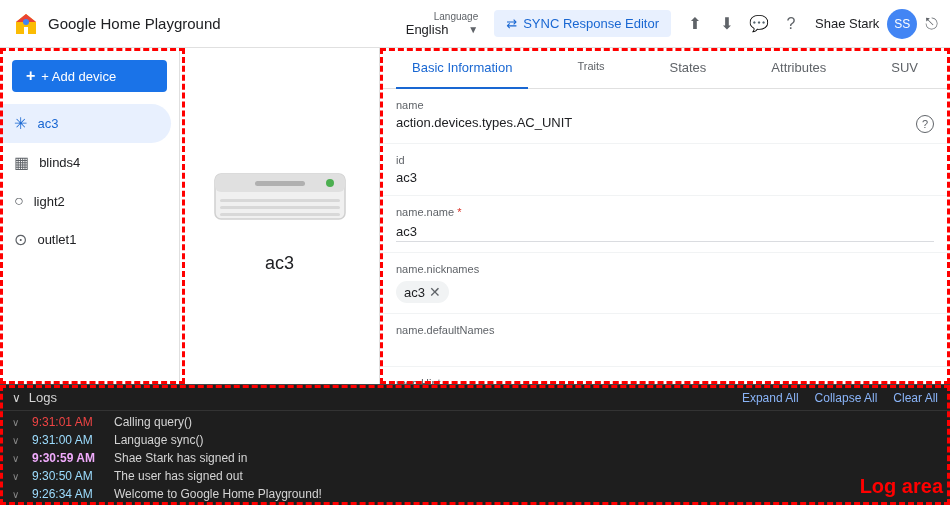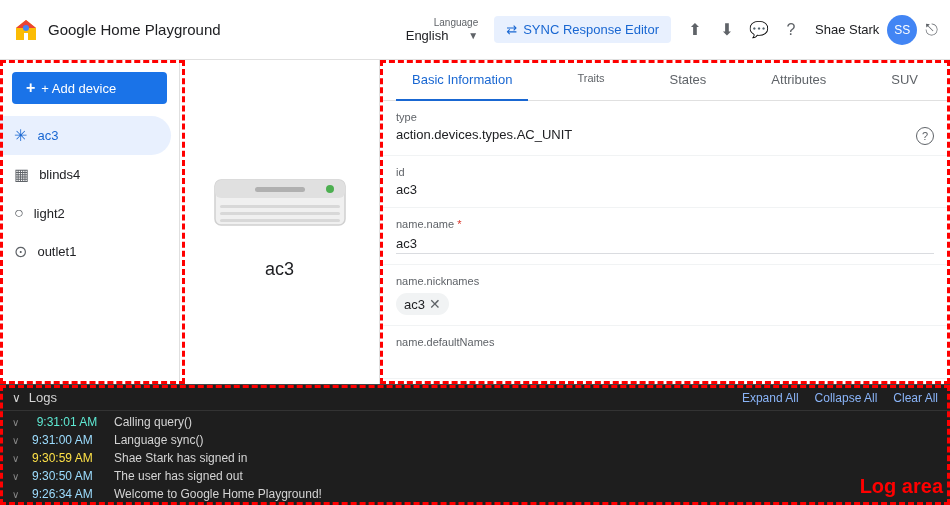--- a/index.html
+++ b/index.html
@@ -2,21 +2,21 @@
 <html><head>
   <meta charset="utf-8">
   <style>
     * { box-sizing: border-box; margin: 0; padding: 0; }
     body { font-family: 'Google Sans', Arial, sans-serif; font-size: 13px; background: #fff; width: 950px; height: 505px; overflow: hidden; display: flex; flex-direction: column; }
     .icon-btn { width: 32px; height: 32px; border: none; background: transparent; cursor: pointer; display: flex; align-items: center; justify-content: center; color: #5f6368; font-size: 16px; border-radius: 50%; }
   </style>
 </head>
 <body>
 
-<div style="display:flex;align-items:center;height:60px;padding:0 12px;border-bottom:1px solid #e0e0e0;background:#fff;flex-shrink:0;">
+<div style="display:flex;align-items:center;height:48px;padding:0 12px;border-bottom:1px solid #e0e0e0;background:#fff;flex-shrink:0;">
   <div style="display:flex;align-items:center;gap:8px;">
     <svg width="28" height="28" viewBox="0 0 28 28">
       <path d="M14 4L4 12v12h8v-7h4v7h8V12z" fill="#fbbc04"></path>
       <path d="M14 4l10 8H4z" fill="#ea4335"></path>
       <circle cx="14" cy="12" r="3" fill="#4285f4"></circle>
     </svg>
     <span style="font-size:15px;color:#202124;">Google Home Playground</span>
   </div>
   <div style="flex:1;"></div>
   <div style="display:flex;flex-direction:column;align-items:center;margin-right:16px;">
@@ -100,21 +100,21 @@
       </div>
       <div style="padding:12px 16px;font-size:13px;color:#5f6368;cursor:pointer;border-bottom:2px solid transparent;margin-bottom:-1px;">
         <span>SUV</span>
       </div>
     </div>
 
     <div style="flex:1;overflow-y:auto;padding:0;">
 
       <div style="padding:10px 16px;border-bottom:1px solid #f1f3f4;">
         <div style="font-size:11px;color:#5f6368;margin-bottom:4px;">
-          <span>type</span>
+          <span>name</span>
         </div>
         <div style="display:flex;align-items:flex-start;justify-content:space-between;">
           <span style="font-size:13px;color:#202124;">action.devices.types.AC_UNIT</span>
           <div style="width:18px;height:18px;border-radius:50%;border:1px solid #5f6368;display:flex;align-items:center;justify-content:center;font-size:11px;color:#5f6368;cursor:pointer;">?</div>
         </div>
       </div>
 
       <div style="padding:10px 16px;border-bottom:1px solid #f1f3f4;">
         <div style="font-size:11px;color:#5f6368;margin-bottom:4px;">
           <span>id</span>
@@ -169,31 +169,31 @@
     <span style="font-size:13px;color:#d4d4d4;font-weight:500;">Logs</span>
     <div style="margin-left:auto;display:flex;gap:16px;">
       <button style="color:#8ab4f8;font-size:12px;cursor:pointer;background:transparent;border:none;">Expand All</button>
       <button style="color:#8ab4f8;font-size:12px;cursor:pointer;background:transparent;border:none;">Collapse All</button>
       <button style="color:#8ab4f8;font-size:12px;cursor:pointer;background:transparent;border:none;">Clear All</button>
     </div>
   </div>
   <div style="padding:2px 0;">
     <div style="display:flex;align-items:center;padding:2px 12px;font-size:12px;color:#d4d4d4;">
       <span style="color:#888;margin-right:8px;cursor:pointer;width:12px;font-size:10px;">∨</span>
-      <span style="color:#5eead4;margin-right:12px;white-space:nowrap;min-width:70px;text-align:center;">9:31:01 AM</span>
+      <span style="color:#ef4444;margin-right:12px;white-space:nowrap;min-width:70px;">9:31:01 AM</span>
       <span>Calling query()</span>
     </div>
     <div style="display:flex;align-items:center;padding:2px 12px;font-size:12px;color:#d4d4d4;">
       <span style="color:#888;margin-right:8px;cursor:pointer;width:12px;font-size:10px;">∨</span>
       <span style="color:#9cdcfe;margin-right:12px;white-space:nowrap;min-width:70px;">9:31:00 AM</span>
       <span>Language sync()</span>
     </div>
     <div style="display:flex;align-items:center;padding:2px 12px;font-size:12px;color:#d4d4d4;">
       <span style="color:#888;margin-right:8px;cursor:pointer;width:12px;font-size:10px;">∨</span>
-      <span style="color:#fde047;margin-right:12px;white-space:nowrap;min-width:70px;">9:30:59 AM</span>
+      <span style="color:#f0abfc;margin-right:12px;white-space:nowrap;min-width:70px;font-weight:bold;">9:30:59 AM</span>
       <span>Shae Stark has signed in</span>
     </div>
     <div style="display:flex;align-items:center;padding:2px 12px;font-size:12px;color:#d4d4d4;">
       <span style="color:#888;margin-right:8px;cursor:pointer;width:12px;font-size:10px;">∨</span>
       <span style="color:#9cdcfe;margin-right:12px;white-space:nowrap;min-width:70px;">9:30:50 AM</span>
       <span>The user has signed out</span>
     </div>
     <div style="display:flex;align-items:center;padding:2px 12px;font-size:12px;color:#d4d4d4;">
       <span style="color:#888;margin-right:8px;cursor:pointer;width:12px;font-size:10px;">∨</span>
       <span style="color:#9cdcfe;margin-right:12px;white-space:nowrap;min-width:70px;">9:26:34 AM</span>

